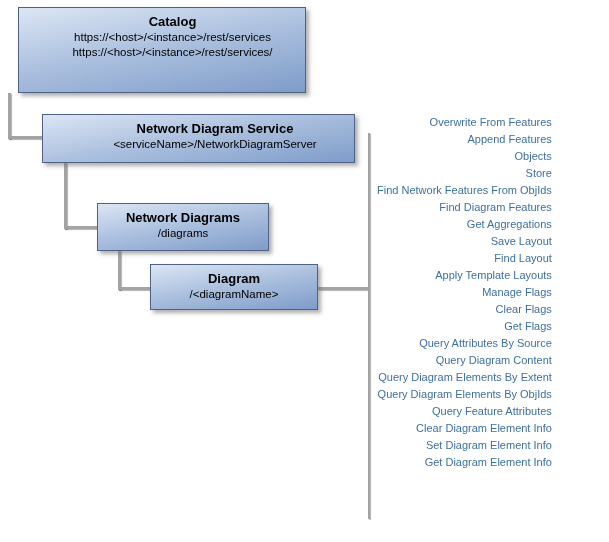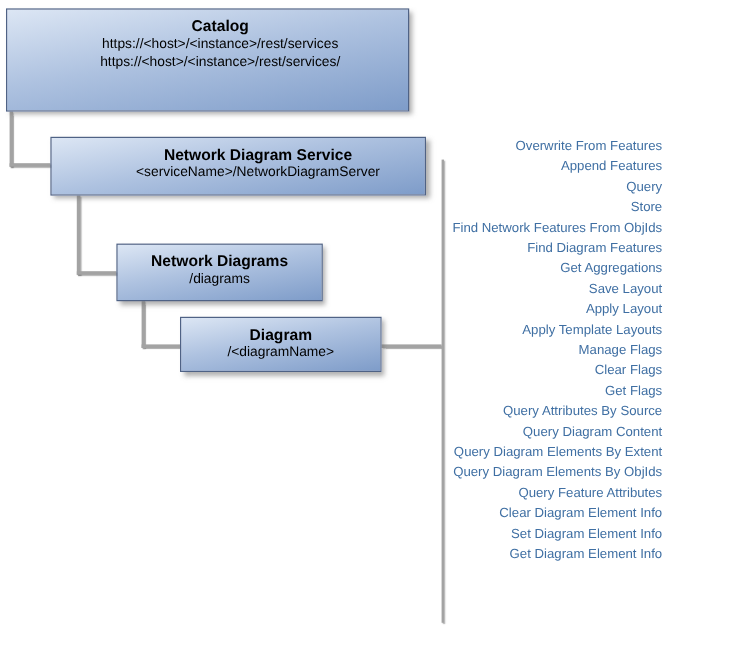--- a/index.html
+++ b/index.html
@@ -75,21 +75,21 @@
 
   <div class="conn v" style="left:64px;  top:163px; height:66px;"></div>
   <div class="conn h" style="left:64px;  top:226px; width:33px;"></div>
 
   <div class="conn v" style="left:118px; top:251px; height:39px;"></div>
   <div class="conn h" style="left:118px; top:287px; width:32px;"></div>
 
   <div class="conn h" style="left:318px; top:287px; width:50px;"></div>
   <div class="rule" style="left:368px; top:133px; height:386px;"></div>
 
-  <div class="node" style="left:5px; top:7px; width:336px; height:86px;padding-left:21px;">
+  <div class="node" style="left:18px; top:7px; width:288px; height:86px;padding-left:21px;">
     <div class="node-title">Catalog</div>
     <div class="node-sub">https://&lt;host&gt;/&lt;instance&gt;/rest/services</div>
     <div class="node-sub">https://&lt;host&gt;/&lt;instance&gt;/rest/services/</div>
   </div>
 
   <div class="node" style="left:42px; top:114px; width:313px; height:49px;padding-left:33px;">
     <div class="node-title">Network Diagram Service</div>
     <div class="node-sub">&lt;serviceName&gt;/NetworkDiagramServer</div>
   </div>
 
@@ -99,27 +99,27 @@
   </div>
 
   <div class="node" style="left:150px; top:264px; width:168px; height:46px;">
     <div class="node-title">Diagram</div>
     <div class="node-sub">/&lt;diagramName&gt;</div>
   </div>
 
   <div class="ops">
       <div class="op">Overwrite From Features</div>
       <div class="op">Append Features</div>
-      <div class="op">Query</div>
+      <div class="op">Objects</div>
       <div class="op">Store</div>
       <div class="op">Find Network Features From ObjIds</div>
       <div class="op">Find Diagram Features</div>
       <div class="op">Get Aggregations</div>
       <div class="op">Save Layout</div>
-      <div class="op">Apply Layout</div>
+      <div class="op">Find Layout</div>
       <div class="op">Apply Template Layouts</div>
       <div class="op">Manage Flags</div>
       <div class="op">Clear Flags</div>
       <div class="op">Get Flags</div>
       <div class="op">Query Attributes By Source</div>
       <div class="op">Query Diagram Content</div>
       <div class="op">Query Diagram Elements By Extent</div>
       <div class="op">Query Diagram Elements By ObjIds</div>
       <div class="op">Query Feature Attributes</div>
       <div class="op">Clear Diagram Element Info</div>

